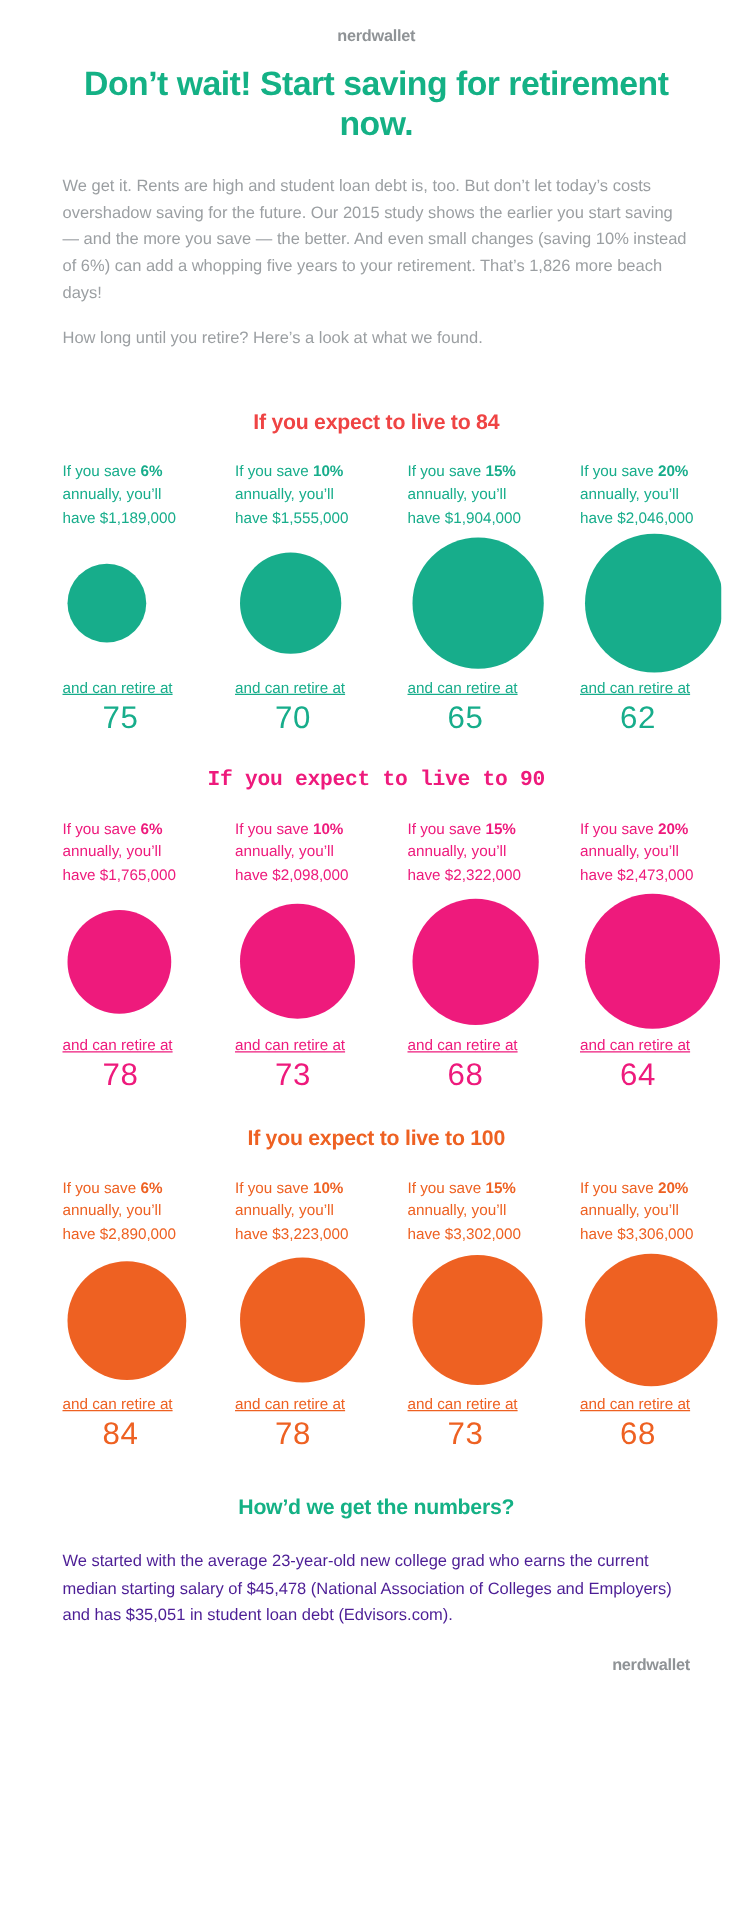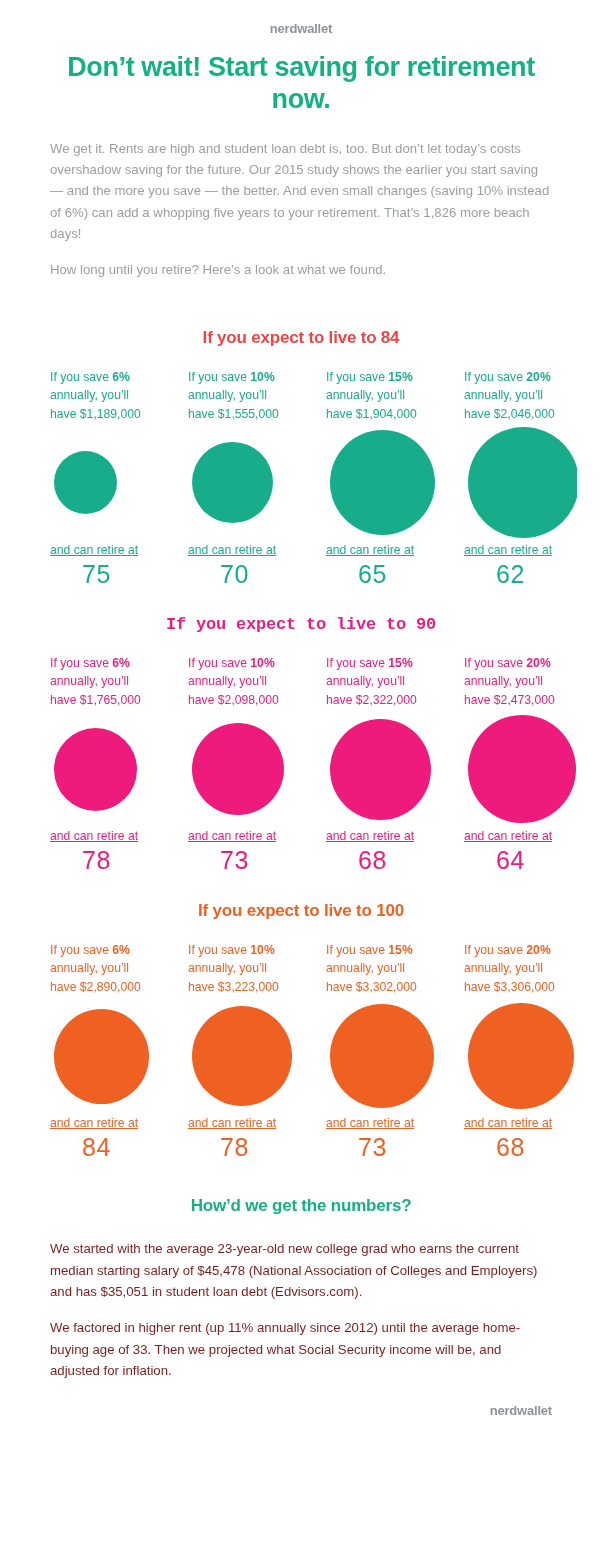--- a/index.html
+++ b/index.html
@@ -112,21 +112,21 @@
   .method { margin-top: 34px; }
   .method-title {
     text-align: center;
     color: #14b185;
     font-size: 17px;
     font-weight: 700;
     letter-spacing: -0.2px;
   }
   .method-body {
     margin: 22px 39px 0 25px;
-    color: #7f1d1d;
+    color: #4c1d95;
     font-size: 13.2px;
     line-height: 1.62;
   }
   .method-body p { margin: 0 0 15px 0; }
   .method-body p:last-child { margin-bottom: 0; }
 
   .brand-bottom {
     text-align: right;
     font-size: 13px;
     font-weight: 700;
@@ -260,19 +260,18 @@
             <div class="retire-age">68</div>
           </div>
         </div>
       </div>
     </div>
 
   <div class="method">
     <div class="method-title">How’d we get the numbers?</div>
     <div class="method-body">
       <p>We started with the average 23-year-old new college grad who earns the current median starting salary of $45,478 (National Association of Colleges and Employers) and has $35,051 in student loan debt (Edvisors.com).</p>
-      <p>We factored in higher rent (up 11% annually since 2012) until the average home-buying age of 33. Then we projected what Social Security income will be, and adjusted for inflation.</p>
     </div>
   </div>
 
   <div class="brand-bottom">nerdwallet</div>
 
 </div>
 
 </body></html>

